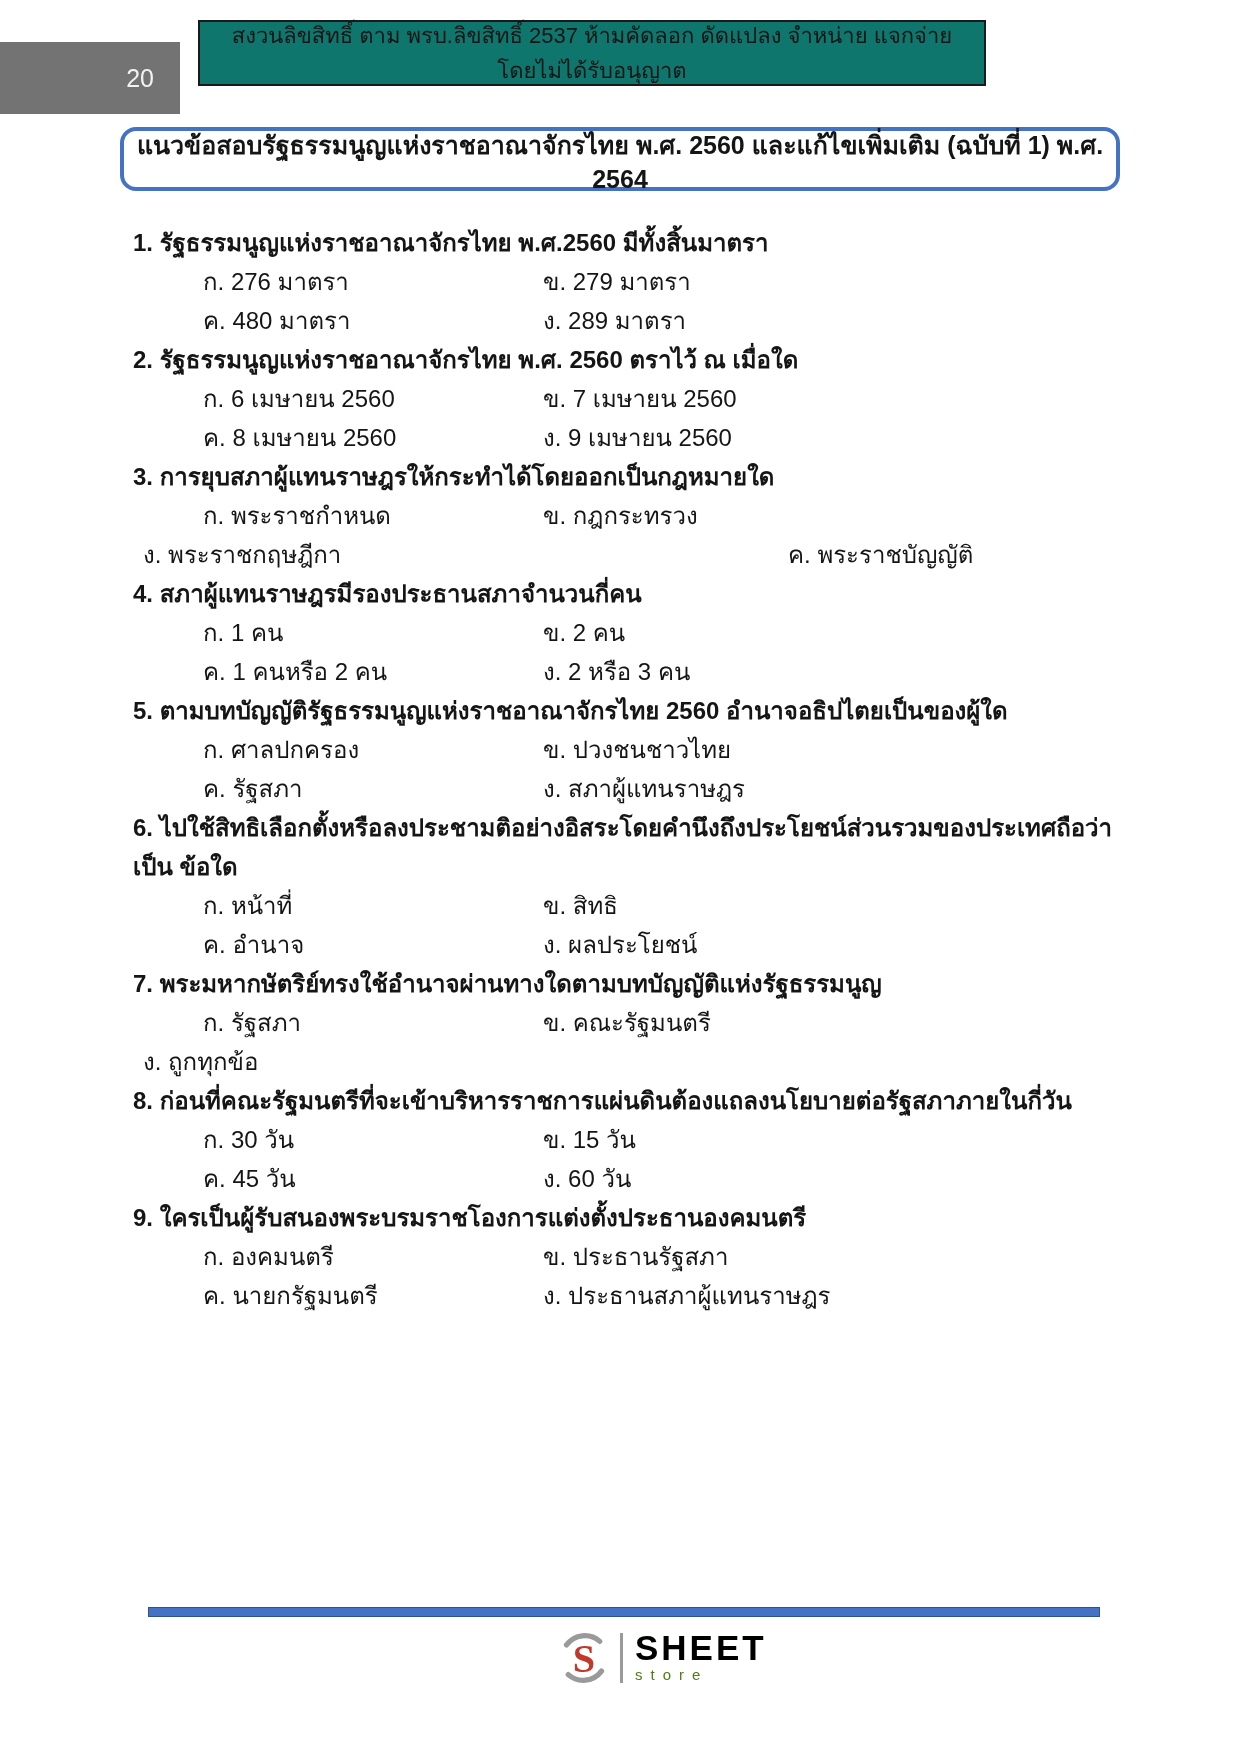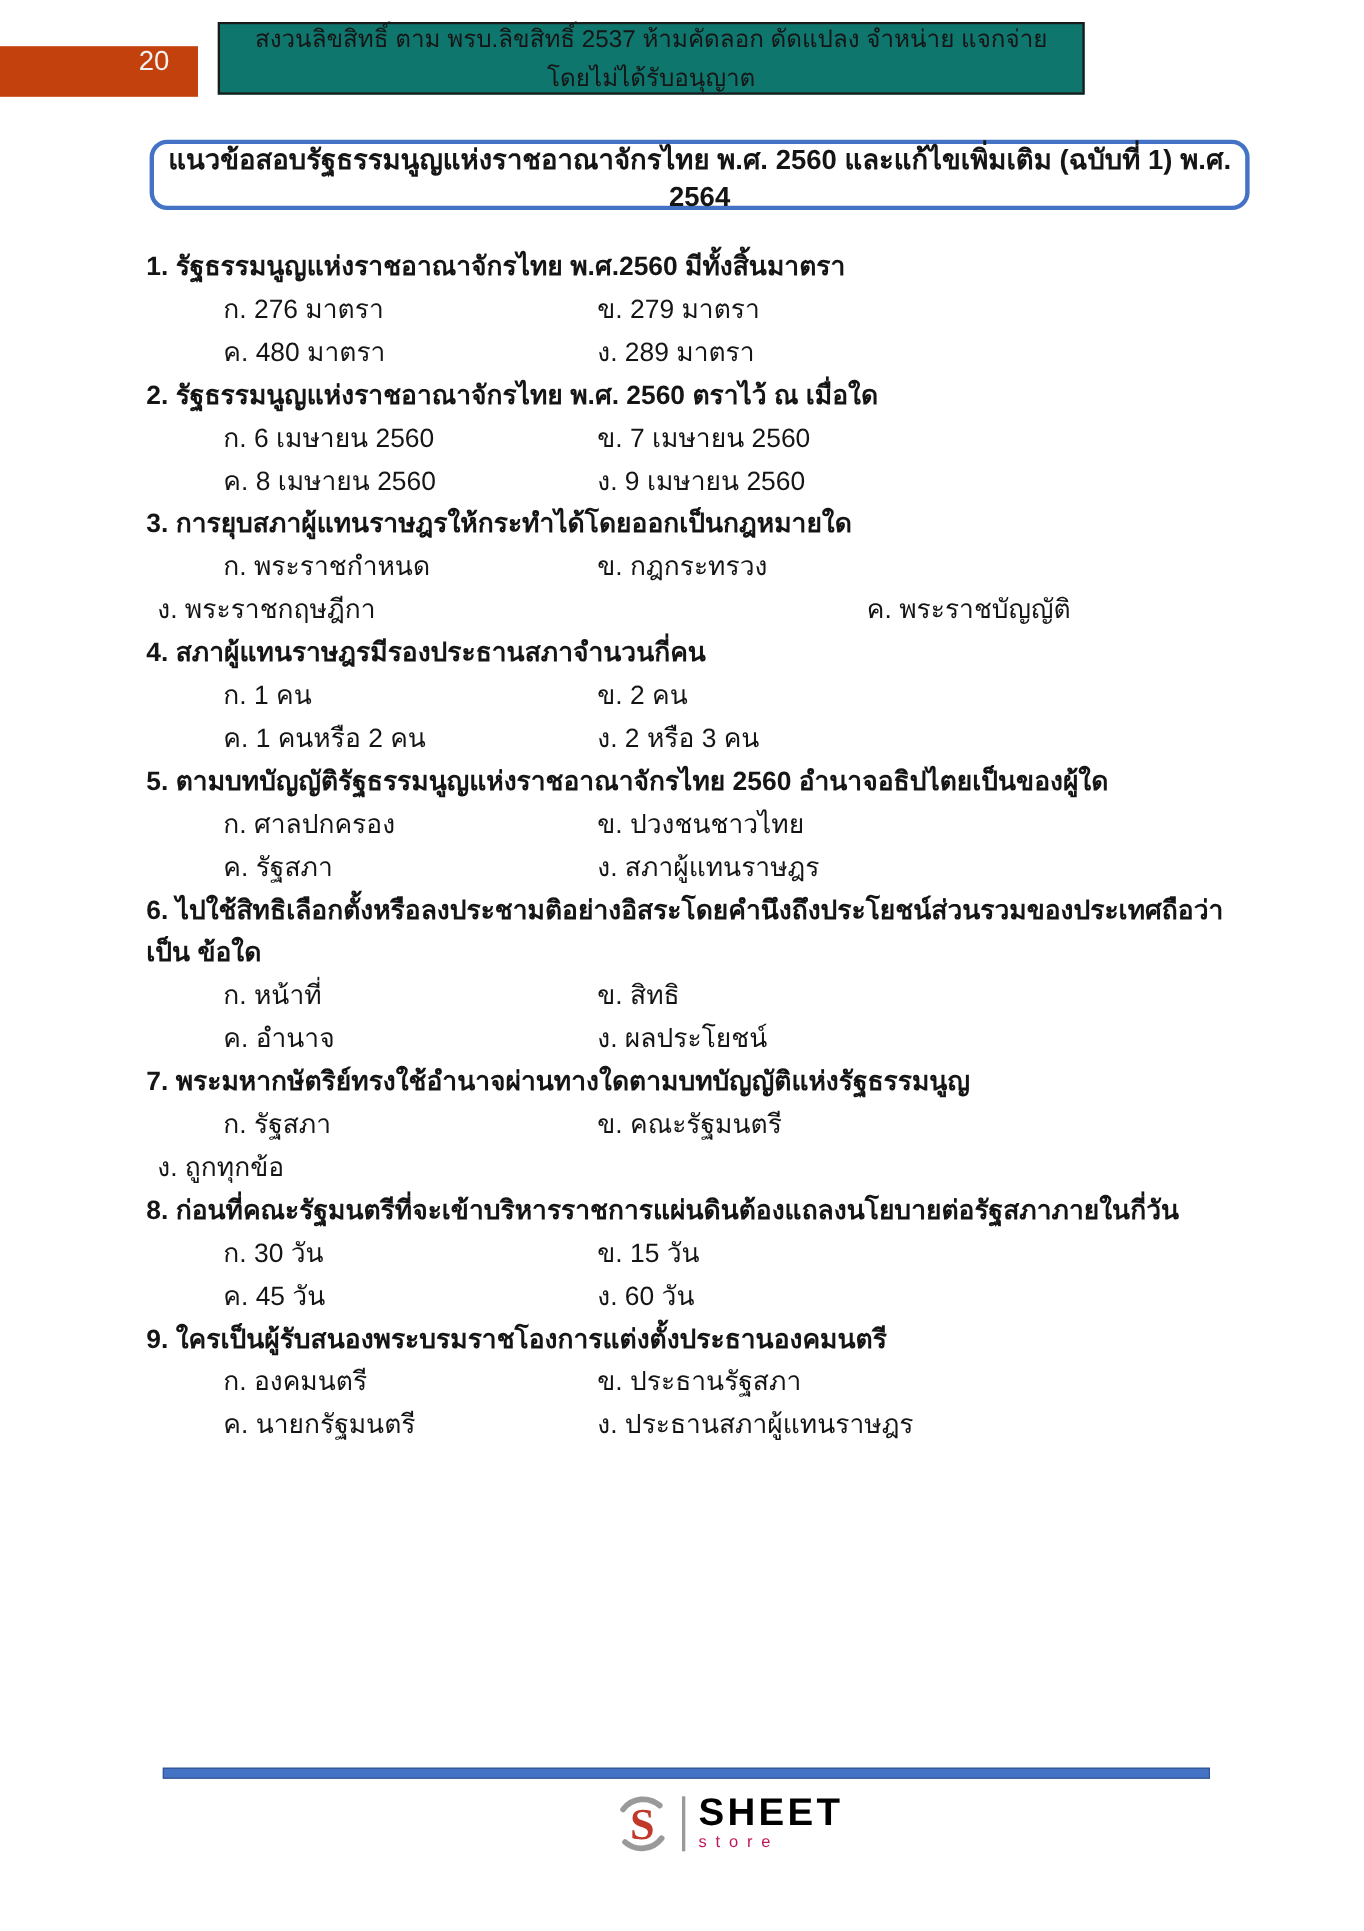--- a/index.html
+++ b/index.html
@@ -1,33 +1,33 @@
 <!DOCTYPE html>
 <html><head>
 <meta charset="utf-8">
 <style>
   html, body { margin:0; padding:0; }
   body {
     width:1240px; height:1755px; background:#ffffff; position:relative;
     font-family:"Liberation Sans", sans-serif; color:#151515; overflow:hidden;
   }
   .page-number-box {
-    position:absolute; left:0; top:42px; width:180px; height:46px;
-    background:#c2410c; color:#f2f2f2; display:flex; 
+    position:absolute; left:0; top:42px; width:180px; height:72px;
+    background:#737373; color:#f2f2f2; display:flex; align-items:center;
     justify-content:flex-end; padding-right:26px; box-sizing:border-box;
     font-size:25px;
   }
   .copyright-box {
     position:absolute; left:198px; top:20px; width:788px; height:66px;
     border:2px solid #1a1a1a; box-sizing:border-box; background:#0f766e;
     display:flex; align-items:center; justify-content:center;
     font-size:22px; text-align:center; padding:0 10px;
   }
   .title-box {
-    position:absolute; left:136px; top:127px; width:1000px; height:64px;
+    position:absolute; left:120px; top:127px; width:1000px; height:64px;
     border:4px solid #4472C4; border-radius:16px; box-sizing:border-box;
     display:flex; align-items:center; justify-content:center;
     font-weight:bold; font-size:25px; background:#fff; text-align:center;
     padding:0 8px;
   }
   .questions {
     position:absolute; left:133px; top:223px; width:985px;
     font-size:24px; line-height:39px;
   }
   .q-header { font-weight:bold; overflow-wrap:break-word; }
@@ -44,21 +44,21 @@
     display:flex; align-items:center;
   }
   .s-icon { width:56px; height:56px; display:block; }
   .logo-divider { width:3px; height:50px; background:#9a9a9a; margin:0 12px 0 8px; }
   .logo-text { display:flex; flex-direction:column; }
   .brand {
     font-size:35px; font-weight:bold; color:#000000;
     letter-spacing:3px; line-height:32px;
   }
   .brand-sub {
-    font-size:15px; color:#be185d; letter-spacing:8px; line-height:18px;
+    font-size:15px; color:#4d7c0f; letter-spacing:8px; line-height:18px;
     margin-top:2px;
   }
 </style>
 </head>
 <body>
 
 <div class="page-number-box">
   <span>20</span>
 </div>
 

